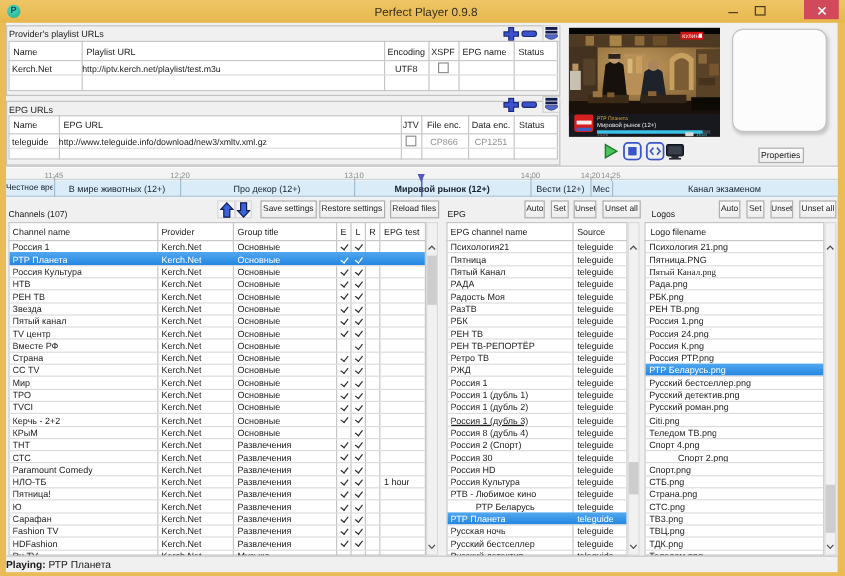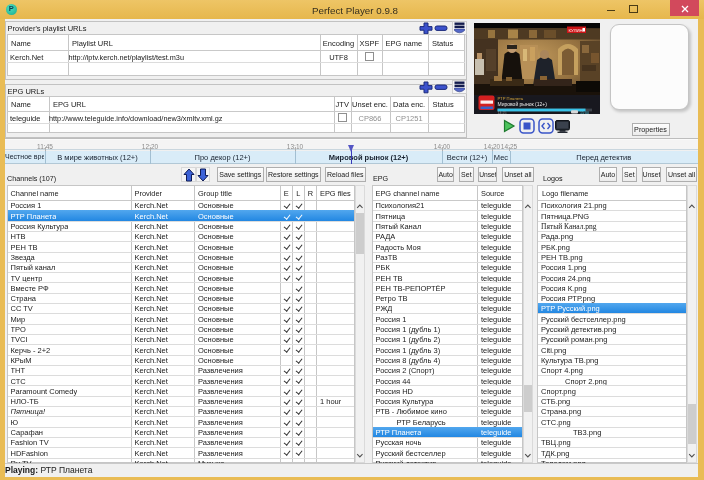--- a/index.html
+++ b/index.html
@@ -72,21 +72,21 @@
 <div class="vl" style="left:48.7px;top:95.5px;height:37.5px;"></div>
 <div class="vl" style="left:334px;top:95.5px;height:37.5px;"></div>
 <div class="vl" style="left:350.5px;top:95.5px;height:37.5px;"></div>
 <div class="vl" style="left:389.6px;top:95.5px;height:37.5px;"></div>
 <div class="vl" style="left:428.4px;top:95.5px;height:37.5px;"></div>
 <div class="hl" style="left:6.5px;top:110.5px;width:458.5px;background:#c9c9c9;"></div>
 <div class="hl" style="left:6.5px;top:122.5px;width:458.5px;"></div>
 <div class="t" style="left:11px;top:100px;font-size:7.5px;">Name</div>
 <div class="t" style="left:53px;top:100px;font-size:7.5px;">EPG URL</div>
 <div class="t" style="left:334px;top:100px;width:16.5px;text-align:center;font-size:7.5px;">JTV</div>
-<div class="t" style="left:350.5px;top:100px;width:39px;text-align:center;font-size:7.5px;">Unset enc.</div>
+<div class="t" style="left:350.5px;top:100px;width:39px;text-align:center;font-size:7.5px;">File enc.</div>
 <div class="t" style="left:389.6px;top:100px;width:39px;text-align:center;font-size:7.5px;">Data enc.</div>
 <div class="t" style="left:432.5px;top:100px;font-size:7.5px;">Status</div>
 <div class="t" style="left:10px;top:113.5px;font-size:7.5px;">teleguide</div>
 <div class="t" style="left:49px;top:113.5px;font-size:7.3px;">http://www.teleguide.info/download/new3/xmltv.xml.gz</div>
 <div class="a" style="left:338px;top:113px;width:9px;height:9px;border:1px solid #8f8f8f;background:#fff;"></div>
 <div class="t" style="left:350.5px;top:113.5px;width:39px;text-align:center;font-size:7.5px;color:#909090;">CP866</div>
 <div class="t" style="left:389.6px;top:113.5px;width:39px;text-align:center;font-size:7.5px;color:#909090;">CP1251</div>
 <svg class="a" style="left:473.5px;top:22.5px;" width="126.5" height="91" viewBox="0 0 126.5 91">
 <defs>
 <radialGradient id="sc" cx="0.45" cy="0.42" r="0.85">
@@ -185,21 +185,21 @@
 <div class="t" style="left:45px;top:153.2px;width:105px;text-align:center;font-size:7.5px;color:#16202e;overflow:hidden;">В мире животных (12+)</div>
 <div class="a" style="left:45px;top:150.5px;width:1px;height:13px;background:#a2bfd2;"></div>
 <div class="t" style="left:150px;top:153.2px;width:145px;text-align:center;font-size:7.5px;color:#16202e;overflow:hidden;">Про декор (12+)</div>
 <div class="a" style="left:150px;top:150.5px;width:1px;height:13px;background:#a2bfd2;"></div>
 <div class="t" style="left:295px;top:153.2px;width:147px;text-align:center;font-size:7.5px;color:#16202e;font-weight:bold;overflow:hidden;">Мировой рынок (12+)</div>
 <div class="a" style="left:295px;top:150.5px;width:1px;height:13px;background:#a2bfd2;"></div>
 <div class="t" style="left:442px;top:153.2px;width:50px;text-align:center;font-size:7.5px;color:#16202e;overflow:hidden;">Вести (12+)</div>
 <div class="a" style="left:442px;top:150.5px;width:1px;height:13px;background:#a2bfd2;"></div>
 <div class="t" style="left:492px;top:153.2px;width:18px;text-align:center;font-size:7.5px;color:#16202e;overflow:hidden;">Мес</div>
 <div class="a" style="left:492px;top:150.5px;width:1px;height:13px;background:#a2bfd2;"></div>
-<div class="t" style="left:510px;top:153.2px;width:187.5px;text-align:center;font-size:7.5px;color:#16202e;overflow:hidden;">Перед детектив</div>
+<div class="t" style="left:510px;top:153.2px;width:187.5px;text-align:center;font-size:7.5px;color:#16202e;overflow:hidden;">Канал экзаменом</div>
 <div class="a" style="left:510px;top:150.5px;width:1px;height:13px;background:#a2bfd2;"></div>
 <div class="t" style="left:7px;top:173.5px;font-size:7.2px;">Channels (107)</div>
 <div class="a" style="left:181px;top:167px;width:14.5px;height:15px;border:1px solid #d8d8d8;background:#f4f4f4;"></div>
 <div class="a" style="left:195.5px;top:167px;width:14.5px;height:15px;border:1px solid #d8d8d8;background:#f4f4f4;"></div>
 <svg class="a" style="left:182.5px;top:168px;" width="12" height="14" viewBox="0 0 12 14">
 <path d="M6 1 L11 6.5 H8.5 V13 H3.5 V6.5 H1 Z" fill="#3c62d8" stroke="#0f1c56" stroke-width="1"></path>
   </svg>
 <svg class="a" style="left:197px;top:168px;" width="12" height="14" viewBox="0 0 12 14">
 <path d="M6 13 L1 7.5 H3.5 V1 H8.5 V7.5 H11 Z" fill="#3c62d8" stroke="#0f1c56" stroke-width="1"></path>
   </svg>
@@ -223,21 +223,21 @@
 <div class="vl" style="left:292.2px;top:185px;height:277.5px;"></div>
 <div class="vl" style="left:304.3px;top:185px;height:277.5px;"></div>
 <div class="vl" style="left:316.4px;top:185px;height:277.5px;"></div>
 <div class="hl" style="left:6.5px;top:199.7px;width:348.3px;background:#c9c9c9;"></div>
 <div class="t" style="left:10.5px;top:189px;font-size:7.4px;">Channel name</div>
 <div class="t" style="left:134.5px;top:189px;font-size:7.4px;">Provider</div>
 <div class="t" style="left:198px;top:189px;font-size:7.4px;">Group title</div>
 <div class="t" style="left:280.4px;top:189px;width:11.8px;text-align:center;font-size:7.4px;">E</div>
 <div class="t" style="left:292.2px;top:189px;width:12.1px;text-align:center;font-size:7.4px;">L</div>
 <div class="t" style="left:304.3px;top:189px;width:12.1px;text-align:center;font-size:7.4px;">R</div>
-<div class="t" style="left:320px;top:189px;font-size:7.4px;">EPG files</div>
+<div class="t" style="left:320px;top:189px;font-size:7.4px;">EPG test</div>
 <div class="t" style="left:10.5px;top:201.4px;font-size:7.5px;color:#1a1a1a;max-height:261.5px;overflow:hidden;">Россия 1</div>
 <div class="t" style="left:134.5px;top:201.4px;font-size:7.5px;color:#1a1a1a;max-height:261.5px;overflow:hidden;">Kerch.Net</div>
 <div class="t" style="left:198px;top:201.4px;font-size:7.5px;color:#1a1a1a;max-height:261.5px;overflow:hidden;">Основные</div>
 <div class="ck" style="left:284.8px;top:202.2px;"></div>
 <div class="ck" style="left:296.9px;top:202.2px;"></div>
 <div class="a" style="left:7.5px;top:210.3px;width:346.3px;height:10.3px;background:linear-gradient(#52a7ee,#2287e2);"></div>
 <div class="t" style="left:10.5px;top:211.70000000000002px;font-size:7.5px;color:#ffffff;max-height:251.2px;overflow:hidden;">РТР Планета</div>
 <div class="t" style="left:134.5px;top:211.70000000000002px;font-size:7.5px;color:#ffffff;max-height:251.2px;overflow:hidden;">Kerch.Net</div>
 <div class="t" style="left:198px;top:211.70000000000002px;font-size:7.5px;color:#ffffff;max-height:251.2px;overflow:hidden;">Основные</div>
 <div class="ck ckw" style="left:284.8px;top:212.5px;"></div>
@@ -342,21 +342,21 @@
 <div class="ck" style="left:284.8px;top:387.59999999999997px;"></div>
 <div class="ck" style="left:296.9px;top:387.59999999999997px;"></div>
 <div class="hl" style="left:7.5px;top:385.4px;width:346.3px;"></div>
 <div class="t" style="left:10.5px;top:397.1px;font-size:7.5px;color:#1a1a1a;max-height:65.79999999999995px;overflow:hidden;">НЛО-ТБ</div>
 <div class="t" style="left:134.5px;top:397.1px;font-size:7.5px;color:#1a1a1a;max-height:65.79999999999995px;overflow:hidden;">Kerch.Net</div>
 <div class="t" style="left:198px;top:397.1px;font-size:7.5px;color:#1a1a1a;max-height:65.79999999999995px;overflow:hidden;">Развлечения</div>
 <div class="t" style="left:320px;top:397.1px;font-size:7.5px;color:#1a1a1a;max-height:65.79999999999995px;overflow:hidden;">1 hour</div>
 <div class="ck" style="left:284.8px;top:397.90000000000003px;"></div>
 <div class="ck" style="left:296.9px;top:397.90000000000003px;"></div>
 <div class="hl" style="left:7.5px;top:395.70000000000005px;width:346.3px;"></div>
-<div class="t" style="left:10.5px;top:407.4px;font-size:7.5px;color:#1a1a1a;max-height:55.5px;overflow:hidden;font-style:italic;">Пятница!</div>
+<div class="t" style="left:10.5px;top:407.4px;font-size:7.5px;color:#1a1a1a;max-height:55.5px;overflow:hidden;">Пятница!</div>
 <div class="t" style="left:134.5px;top:407.4px;font-size:7.5px;color:#1a1a1a;max-height:55.5px;overflow:hidden;">Kerch.Net</div>
 <div class="t" style="left:198px;top:407.4px;font-size:7.5px;color:#1a1a1a;max-height:55.5px;overflow:hidden;">Развлечения</div>
 <div class="ck" style="left:284.8px;top:408.2px;"></div>
 <div class="ck" style="left:296.9px;top:408.2px;"></div>
 <div class="hl" style="left:7.5px;top:406.0px;width:346.3px;"></div>
 <div class="t" style="left:10.5px;top:417.7px;font-size:7.5px;color:#1a1a1a;max-height:45.19999999999999px;overflow:hidden;">Ю</div>
 <div class="t" style="left:134.5px;top:417.7px;font-size:7.5px;color:#1a1a1a;max-height:45.19999999999999px;overflow:hidden;">Kerch.Net</div>
 <div class="t" style="left:198px;top:417.7px;font-size:7.5px;color:#1a1a1a;max-height:45.19999999999999px;overflow:hidden;">Развлечения</div>
 <div class="ck" style="left:284.8px;top:418.5px;"></div>
 <div class="ck" style="left:296.9px;top:418.5px;"></div>
@@ -430,30 +430,30 @@
 <div class="hl" style="left:372.5px;top:303.0px;width:149.2px;"></div>
 <div class="t" style="left:375.5px;top:314.7px;font-size:7.5px;color:#1a1a1a;max-height:148.2px;overflow:hidden;">Россия 1</div>
 <div class="t" style="left:481px;top:314.7px;font-size:7.5px;color:#1a1a1a;max-height:148.2px;overflow:hidden;">teleguide</div>
 <div class="hl" style="left:372.5px;top:313.3px;width:149.2px;"></div>
 <div class="t" style="left:375.5px;top:325.0px;font-size:7.5px;color:#1a1a1a;max-height:137.89999999999998px;overflow:hidden;">Россия 1 (дубль 1)</div>
 <div class="t" style="left:481px;top:325.0px;font-size:7.5px;color:#1a1a1a;max-height:137.89999999999998px;overflow:hidden;">teleguide</div>
 <div class="hl" style="left:372.5px;top:323.6px;width:149.2px;"></div>
 <div class="t" style="left:375.5px;top:335.29999999999995px;font-size:7.5px;color:#1a1a1a;max-height:127.60000000000002px;overflow:hidden;">Россия 1 (дубль 2)</div>
 <div class="t" style="left:481px;top:335.29999999999995px;font-size:7.5px;color:#1a1a1a;max-height:127.60000000000002px;overflow:hidden;">teleguide</div>
 <div class="hl" style="left:372.5px;top:333.9px;width:149.2px;"></div>
-<div class="t" style="left:375.5px;top:345.6px;font-size:7.5px;color:#1a1a1a;max-height:117.29999999999995px;overflow:hidden;">Россия 1 (дубль 3)</div>
+<div class="t" style="left:375.5px;top:345.6px;font-size:7.5px;color:#1a1a1a;max-height:117.29999999999995px;overflow:hidden;text-decoration:underline;">Россия 1 (дубль 3)</div>
 <div class="t" style="left:481px;top:345.6px;font-size:7.5px;color:#1a1a1a;max-height:117.29999999999995px;overflow:hidden;">teleguide</div>
 <div class="hl" style="left:372.5px;top:344.20000000000005px;width:149.2px;"></div>
 <div class="t" style="left:375.5px;top:355.9px;font-size:7.5px;color:#1a1a1a;max-height:107.0px;overflow:hidden;">Россия 8 (дубль 4)</div>
 <div class="t" style="left:481px;top:355.9px;font-size:7.5px;color:#1a1a1a;max-height:107.0px;overflow:hidden;">teleguide</div>
 <div class="hl" style="left:372.5px;top:354.5px;width:149.2px;"></div>
 <div class="t" style="left:375.5px;top:366.2px;font-size:7.5px;color:#1a1a1a;max-height:96.69999999999999px;overflow:hidden;">Россия 2 (Спорт)</div>
 <div class="t" style="left:481px;top:366.2px;font-size:7.5px;color:#1a1a1a;max-height:96.69999999999999px;overflow:hidden;">teleguide</div>
 <div class="hl" style="left:372.5px;top:364.8px;width:149.2px;"></div>
-<div class="t" style="left:375.5px;top:376.5px;font-size:7.5px;color:#1a1a1a;max-height:86.39999999999998px;overflow:hidden;">Россия 44</div>
+<div class="t" style="left:375.5px;top:376.5px;font-size:7.5px;color:#1a1a1a;max-height:86.39999999999998px;overflow:hidden;">Россия 30</div>
 <div class="t" style="left:481px;top:376.5px;font-size:7.5px;color:#1a1a1a;max-height:86.39999999999998px;overflow:hidden;">teleguide</div>
 <div class="hl" style="left:372.5px;top:375.1px;width:149.2px;"></div>
 <div class="t" style="left:375.5px;top:386.79999999999995px;font-size:7.5px;color:#1a1a1a;max-height:76.10000000000002px;overflow:hidden;">Россия HD</div>
 <div class="t" style="left:481px;top:386.79999999999995px;font-size:7.5px;color:#1a1a1a;max-height:76.10000000000002px;overflow:hidden;">teleguide</div>
 <div class="hl" style="left:372.5px;top:385.4px;width:149.2px;"></div>
 <div class="t" style="left:375.5px;top:397.1px;font-size:7.5px;color:#1a1a1a;max-height:65.79999999999995px;overflow:hidden;">Россия Культура</div>
 <div class="t" style="left:481px;top:397.1px;font-size:7.5px;color:#1a1a1a;max-height:65.79999999999995px;overflow:hidden;">teleguide</div>
 <div class="hl" style="left:372.5px;top:395.70000000000005px;width:149.2px;"></div>
 <div class="t" style="left:375.5px;top:407.4px;font-size:7.5px;color:#1a1a1a;max-height:55.5px;overflow:hidden;">РТВ - Любимое кино</div>
 <div class="t" style="left:481px;top:407.4px;font-size:7.5px;color:#1a1a1a;max-height:55.5px;overflow:hidden;">teleguide</div>
@@ -497,44 +497,44 @@
 <div class="hl" style="left:538.3px;top:251.5px;width:147.4px;"></div>
 <div class="t" style="left:541px;top:263.2px;font-size:7.5px;color:#1a1a1a;max-height:199.7px;overflow:hidden;">Россия 1.png</div>
 <div class="hl" style="left:538.3px;top:261.8px;width:147.4px;"></div>
 <div class="t" style="left:541px;top:273.5px;font-size:7.5px;color:#1a1a1a;max-height:189.39999999999998px;overflow:hidden;">Россия 24.png</div>
 <div class="hl" style="left:538.3px;top:272.1px;width:147.4px;"></div>
 <div class="t" style="left:541px;top:283.79999999999995px;font-size:7.5px;color:#1a1a1a;max-height:179.10000000000002px;overflow:hidden;">Россия К.png</div>
 <div class="hl" style="left:538.3px;top:282.4px;width:147.4px;"></div>
 <div class="t" style="left:541px;top:294.09999999999997px;font-size:7.5px;color:#1a1a1a;max-height:168.8px;overflow:hidden;">Россия РТР.png</div>
 <div class="hl" style="left:538.3px;top:292.7px;width:147.4px;"></div>
 <div class="a" style="left:538.3px;top:303.0px;width:147.4px;height:10.3px;background:linear-gradient(#52a7ee,#2287e2);"></div>
-<div class="t" style="left:541px;top:304.4px;font-size:7.5px;color:#ffffff;max-height:158.5px;overflow:hidden;">РТР Русский.png</div>
+<div class="t" style="left:541px;top:304.4px;font-size:7.5px;color:#ffffff;max-height:158.5px;overflow:hidden;">РТР Беларусь.png</div>
 <div class="t" style="left:541px;top:314.7px;font-size:7.5px;color:#1a1a1a;max-height:148.2px;overflow:hidden;">Русский бестселлер.png</div>
 <div class="hl" style="left:538.3px;top:313.3px;width:147.4px;"></div>
 <div class="t" style="left:541px;top:325.0px;font-size:7.5px;color:#1a1a1a;max-height:137.89999999999998px;overflow:hidden;">Русский детектив.png</div>
 <div class="hl" style="left:538.3px;top:323.6px;width:147.4px;"></div>
 <div class="t" style="left:541px;top:335.29999999999995px;font-size:7.5px;color:#1a1a1a;max-height:127.60000000000002px;overflow:hidden;">Русский роман.png</div>
 <div class="hl" style="left:538.3px;top:333.9px;width:147.4px;"></div>
 <div class="t" style="left:541px;top:345.6px;font-size:7.5px;color:#1a1a1a;max-height:117.29999999999995px;overflow:hidden;">Сiti.png</div>
 <div class="hl" style="left:538.3px;top:344.20000000000005px;width:147.4px;"></div>
-<div class="t" style="left:541px;top:355.9px;font-size:7.5px;color:#1a1a1a;max-height:107.0px;overflow:hidden;">Культура ТВ.png</div>
+<div class="t" style="left:541px;top:355.9px;font-size:7.5px;color:#1a1a1a;max-height:107.0px;overflow:hidden;">Теледом ТВ.png</div>
 <div class="hl" style="left:538.3px;top:354.5px;width:147.4px;"></div>
 <div class="t" style="left:541px;top:366.2px;font-size:7.5px;color:#1a1a1a;max-height:96.69999999999999px;overflow:hidden;">Спорт 4.png</div>
 <div class="hl" style="left:538.3px;top:364.8px;width:147.4px;"></div>
 <div class="t" style="left:565px;top:376.5px;font-size:7.5px;color:#1a1a1a;max-height:86.39999999999998px;overflow:hidden;">Спорт 2.png</div>
 <div class="hl" style="left:538.3px;top:375.1px;width:147.4px;"></div>
 <div class="t" style="left:541px;top:386.79999999999995px;font-size:7.5px;color:#1a1a1a;max-height:76.10000000000002px;overflow:hidden;">Спорт.png</div>
 <div class="hl" style="left:538.3px;top:385.4px;width:147.4px;"></div>
 <div class="t" style="left:541px;top:397.1px;font-size:7.5px;color:#1a1a1a;max-height:65.79999999999995px;overflow:hidden;">СТБ.png</div>
 <div class="hl" style="left:538.3px;top:395.70000000000005px;width:147.4px;"></div>
 <div class="t" style="left:541px;top:407.4px;font-size:7.5px;color:#1a1a1a;max-height:55.5px;overflow:hidden;">Страна.png</div>
 <div class="hl" style="left:538.3px;top:406.0px;width:147.4px;"></div>
 <div class="t" style="left:541px;top:417.7px;font-size:7.5px;color:#1a1a1a;max-height:45.19999999999999px;overflow:hidden;">СТС.png</div>
 <div class="hl" style="left:538.3px;top:416.3px;width:147.4px;"></div>
-<div class="t" style="left:541px;top:428.0px;font-size:7.5px;color:#1a1a1a;max-height:34.89999999999998px;overflow:hidden;margin-left:32px;">ТВ3.png</div>
+<div class="t" style="left:541px;top:428.0px;font-size:7.5px;color:#1a1a1a;max-height:34.89999999999998px;overflow:hidden;">ТВ3.png</div>
 <div class="hl" style="left:538.3px;top:426.6px;width:147.4px;"></div>
 <div class="t" style="left:541px;top:438.29999999999995px;font-size:7.5px;color:#1a1a1a;max-height:24.600000000000023px;overflow:hidden;text-align:center;">ТВЦ.png</div>
 <div class="hl" style="left:538.3px;top:436.9px;width:147.4px;"></div>
 <div class="t" style="left:541px;top:448.6px;font-size:7.5px;color:#1a1a1a;max-height:14.299999999999955px;overflow:hidden;">ТДК.png</div>
 <div class="hl" style="left:538.3px;top:447.20000000000005px;width:147.4px;"></div>
 <div class="t" style="left:541px;top:458.9px;font-size:7.5px;color:#1a1a1a;max-height:4.0px;overflow:hidden;">Теледом.png</div>
 <div class="hl" style="left:538.3px;top:457.5px;width:147.4px;"></div>
 <div class="a" style="left:686.7px;top:185px;width:10.7px;height:277.5px;background:#f1f1f1;border:1px solid #dadada;"></div>
 <svg class="a" style="left:688.2px;top:202px;" width="7.699999999999999" height="9" viewBox="0 0 8 8">
 <path d="M1.2 5.5 L4 2.5 L6.8 5.5" fill="none" stroke="#505050" stroke-width="1.1"></path>

